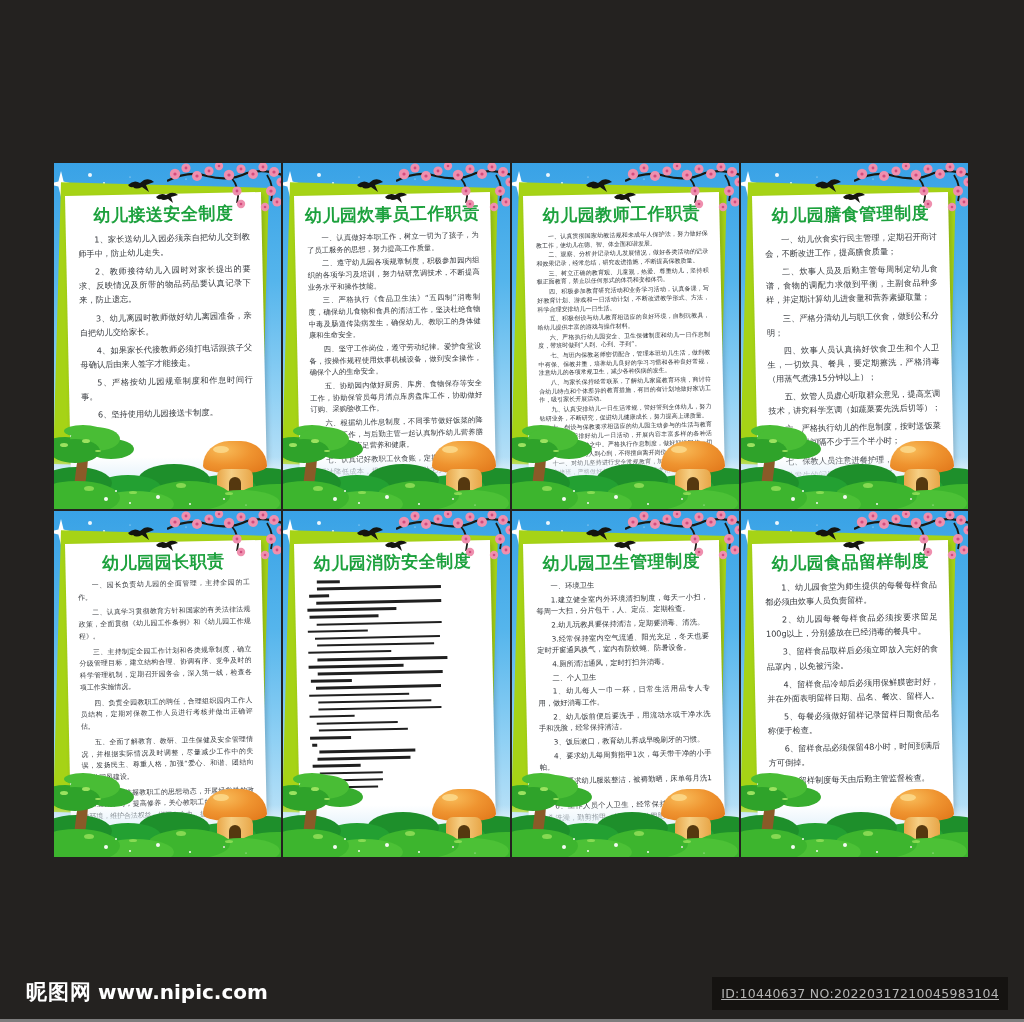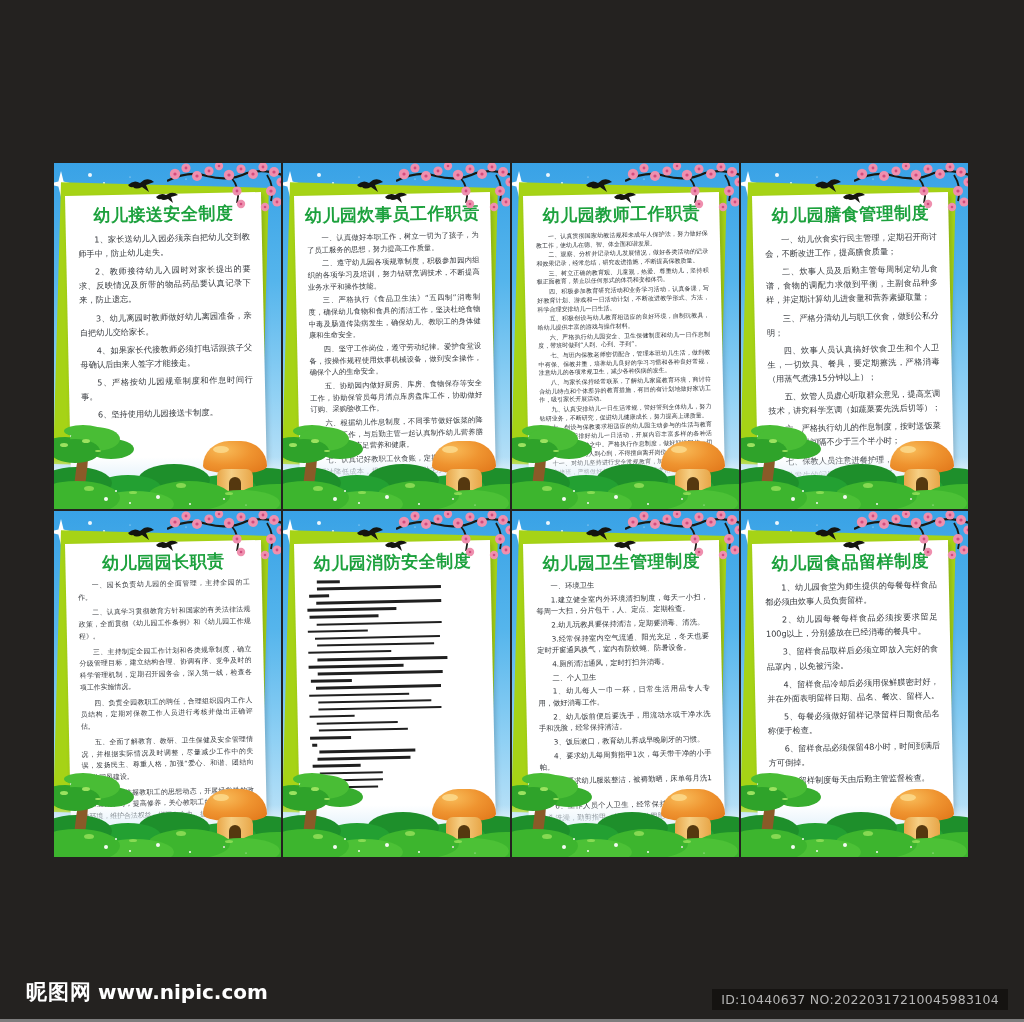--- a/index.html
+++ b/index.html
@@ -76,21 +76,21 @@
     border-radius:50% 50% 40% 40%/100% 100% 30% 30%;}
   .mini-mush .mstem{position:absolute;left:8px;top:9px;width:10px;height:7px;background:#f3cd85;border-radius:2px;}
   .flower-dots{position:absolute;left:50px;bottom:8px;width:4px;height:4px;border-radius:50%;background:#fff;opacity:.95;
     box-shadow:24px 4px 0 -1px #fff,52px -2px 0 0 #fdfdfd,84px 5px 0 -1px #fff,118px 0 0 -1px #f8e9f2,
                10px -8px 0 -1px #fff,140px 6px 0 -1.5px #fff;}
   
   .footer{position:absolute;left:0;right:0;bottom:0;height:64px;}
   .logo{position:absolute;left:26px;bottom:16px;color:#fff;font-weight:bold;font-size:21px;letter-spacing:1px;}
   .logo .url{font-weight:bold;font-size:20px;letter-spacing:0;margin-left:6px;}
   .idbox{position:absolute;right:16px;bottom:12px;background:#151311;color:#b5b5b5;
-    font-size:12.5px;padding:3px 9px;letter-spacing:.3px;}
+    font-size:12.5px;padding:9px 9px;letter-spacing:.3px;text-decoration:underline;}
   .bottom-line{position:absolute;left:0;right:0;bottom:0;height:3px;background:#7d7d7d;}
 </style>
 </head>
 <body style="--title-green: #1ca13d;">
 
 <div class="grid">
   <div class="poster">
     <span class="star4 star-a"></span>
     <span class="star4 star-b"></span>
     <span class="skydots"></span>

